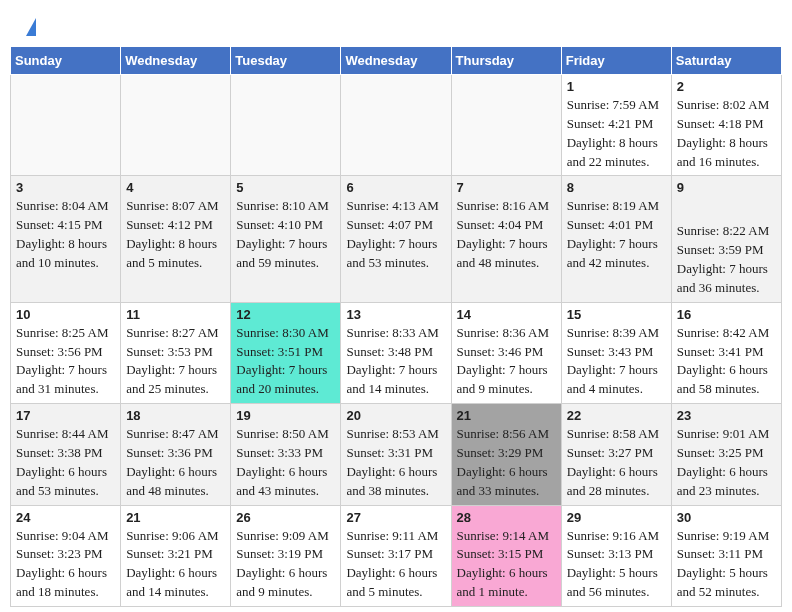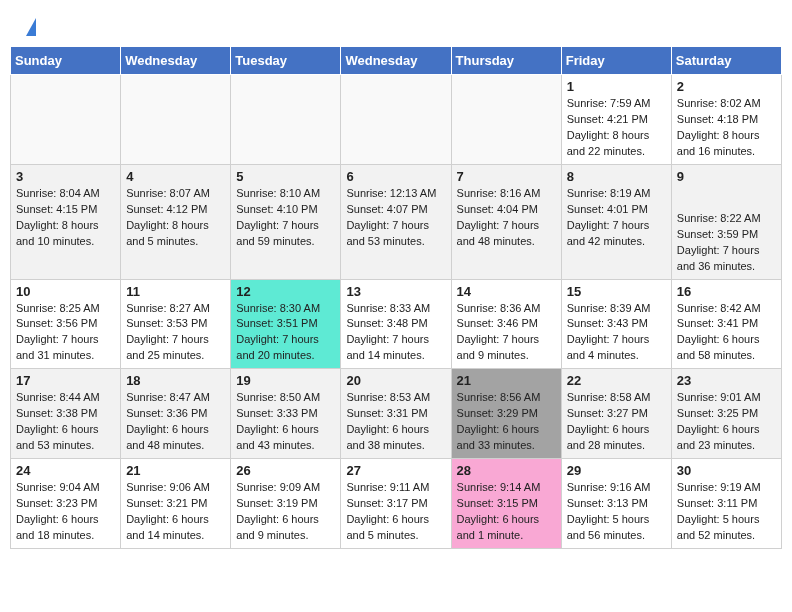--- a/index.html
+++ b/index.html
@@ -87,23 +87,24 @@
     .calendar tr:nth-child(odd) td {
       background: #ffffff;
     }
     .day-num {
       font-size: 13px;
       font-weight: bold;
       display: block;
       margin-bottom: 2px;
     }
     .day-info {
-      font-size: 11px;
+      font-size: 13px;
       line-height: 1.45;
       color: #222;
+      font-family: Liberation Serif, serif;
     }
     .empty-cell {
       background: #f9f9f9 !important;
     }
     .cal-wrapper {
       padding: 0 10px 10px 10px;
     }
   </style>
 </head>
 <body>
@@ -174,21 +175,21 @@
           </td>
           <td style="background: rgb(242, 242, 242);">
             <span class="day-num">5</span>
             <div class="day-info" style="white-space: pre-line;">Sunrise: 8:10 AM
 Sunset: 4:10 PM
 Daylight: 7 hours
 and 59 minutes.</div>
           </td>
           <td style="background: rgb(242, 242, 242);">
             <span class="day-num">6</span>
-            <div class="day-info" style="white-space: pre-line;">Sunrise: 12:13 AM
+            <div class="day-info" style="white-space: pre-line;">Sunrise: 4:13 AM
 Sunset: 4:07 PM
 Daylight: 7 hours
 and 53 minutes.</div>
           </td>
           <td style="background: rgb(242, 242, 242);">
             <span class="day-num">7</span>
             <div class="day-info" style="white-space: pre-line;">Sunrise: 8:16 AM
 Sunset: 4:04 PM
 Daylight: 7 hours
 and 48 minutes.</div>

